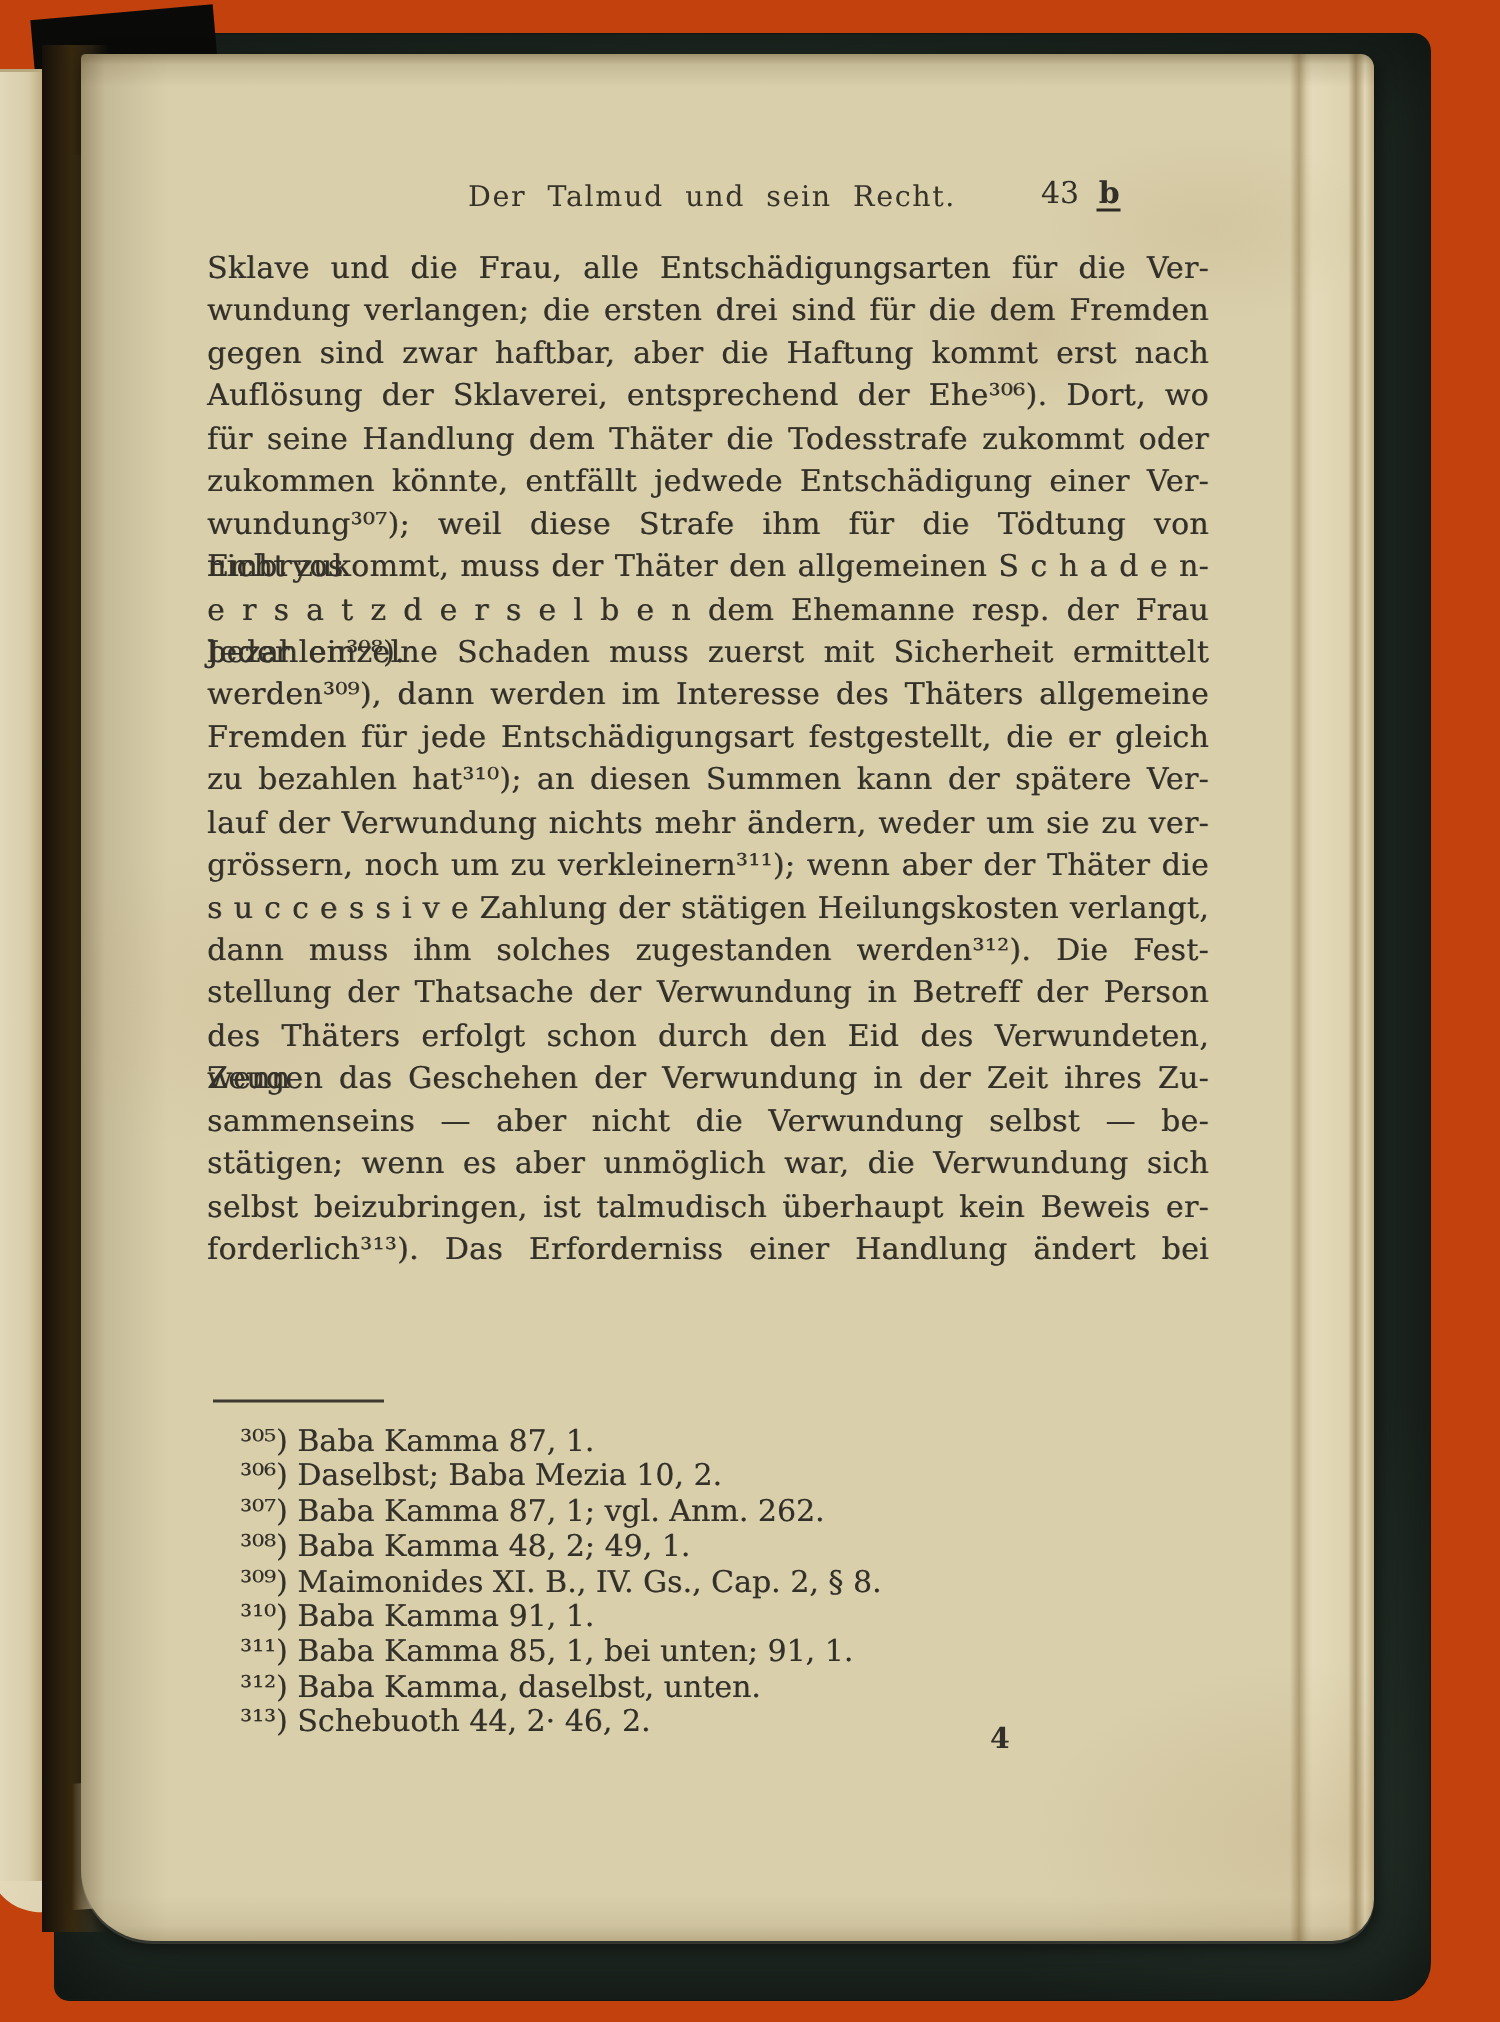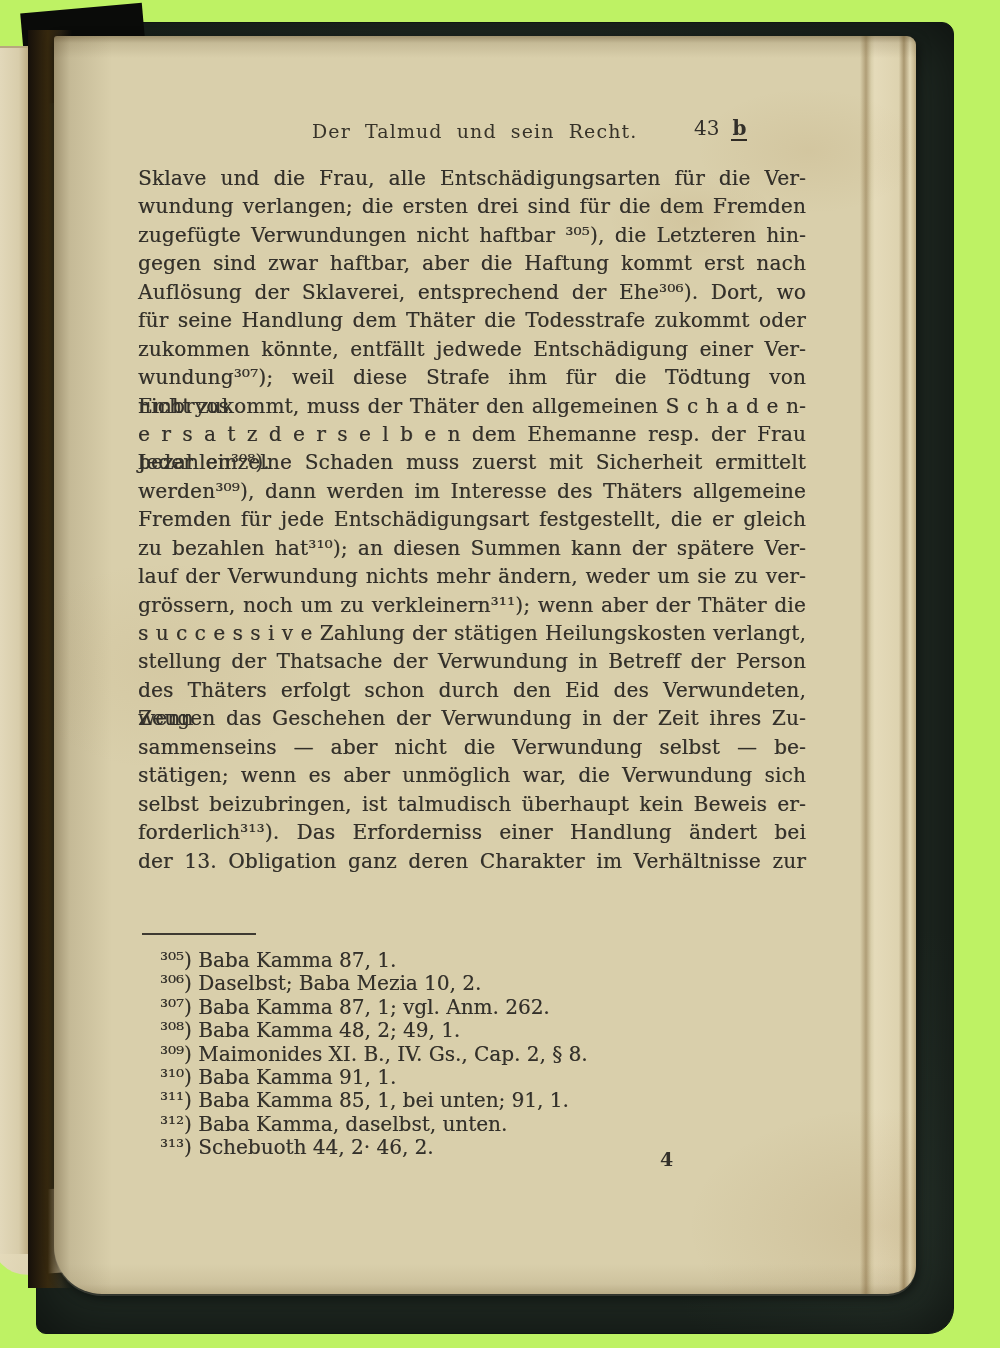--- a/index.html
+++ b/index.html
@@ -1,16 +1,16 @@
 <!DOCTYPE html>
 <html style="--page: #d9cfab; --cover: #202a23; --ink: #33302a;"><head>
 <meta charset="utf-8">
 <style>
   html,body{margin:0;padding:0;background:#0a0b09;}
-  .scene{position:relative;width:1000px;height:1348px;background:#bef264;overflow:hidden;
+  .scene{position:relative;width:1000px;height:1348px;background:#c2410c;overflow:hidden;
          font-family:"DejaVu Serif","Liberation Serif",serif;}
 
   
   .cover{position:absolute;left:36px;top:22px;width:916px;height:1310px;
          background:
            radial-gradient(60% 12% at 50% 4%, rgba(88,112,94,.16), transparent 70%),
            radial-gradient(40% 30% at 96% 90%, rgba(80,104,88,.14), transparent 70%),
            var(--cover,#202a23);
          border:1px solid #101712;
          border-radius:6px 12px 26px 10px;
@@ -80,43 +80,42 @@
   <div class="facing-page"></div>
   <div class="gutter"></div>
 
   <div class="page">
     <span class="running-head-title">Der Talmud und sein Recht.</span>
     <span class="page-number"><span>43</span><span class="folio-letter">b</span></span>
 
     <div class="body-text">
         <div class="text-line">Sklave und die Frau, alle Entschädigungsarten für die Ver-</div>
         <div class="text-line">wundung verlangen; die ersten drei sind für die dem Fremden</div>
-        <div class="text-line">zugefügte Verwundungen nicht haftbar ³⁰⁵), die Letzteren hin-</div>
         <div class="text-line">gegen sind zwar haftbar, aber die Haftung kommt erst nach</div>
         <div class="text-line">Auflösung der Sklaverei, entsprechend der Ehe³⁰⁶). Dort, wo</div>
         <div class="text-line">für seine Handlung dem Thäter die Todesstrafe zukommt oder</div>
         <div class="text-line">zukommen könnte, entfällt jedwede Entschädigung einer Ver-</div>
         <div class="text-line">wundung³⁰⁷); weil diese Strafe ihm für die Tödtung von Embryos</div>
         <div class="text-line">nicht zukommt, muss der Thäter den allgemeinen S c h a d e n-</div>
         <div class="text-line">e r s a t z   d e r s e l b e n dem Ehemanne resp. der Frau bezahlen³⁰⁸).</div>
         <div class="text-line">Jeder einzelne Schaden muss zuerst mit Sicherheit ermittelt</div>
         <div class="text-line">werden³⁰⁹), dann werden im Interesse des Thäters allgemeine</div>
         <div class="text-line">Fremden für jede Entschädigungsart festgestellt, die er gleich</div>
         <div class="text-line">zu bezahlen hat³¹⁰); an diesen Summen kann der spätere Ver-</div>
         <div class="text-line">lauf der Verwundung nichts mehr ändern, weder um sie zu ver-</div>
         <div class="text-line">grössern, noch um zu verkleinern³¹¹); wenn aber der Thäter die</div>
         <div class="text-line">s u c c e s s i v e  Zahlung der stätigen Heilungskosten verlangt,</div>
+        <div class="text-line">dann muss ihm solches zugestanden werden³¹²).  Die Fest-</div>
         <div class="text-line">stellung der Thatsache der Verwundung in Betreff der Person</div>
         <div class="text-line">des Thäters erfolgt schon durch den Eid des Verwundeten, wenn</div>
         <div class="text-line">Zeugen das Geschehen der Verwundung in der Zeit ihres Zu-</div>
         <div class="text-line">sammenseins — aber nicht die Verwundung selbst — be-</div>
         <div class="text-line">stätigen; wenn es aber unmöglich war, die Verwundung sich</div>
         <div class="text-line">selbst beizubringen, ist talmudisch überhaupt kein Beweis er-</div>
         <div class="text-line">forderlich³¹³).  Das Erforderniss einer Handlung ändert bei</div>
-        <div class="text-line">der 13. Obligation ganz deren Charakter im Verhältnisse zur</div>
       </div>
 
     <div class="footnote-rule"></div>
 
     <div class="footnotes">
         <div class="footnote-line">³⁰⁵) Baba Kamma 87, 1.</div>
         <div class="footnote-line">³⁰⁶) Daselbst; Baba Mezia 10, 2.</div>
         <div class="footnote-line">³⁰⁷) Baba Kamma 87, 1; vgl. Anm. 262.</div>
         <div class="footnote-line">³⁰⁸) Baba Kamma 48, 2; 49, 1.</div>
         <div class="footnote-line">³⁰⁹) Maimonides XI. B., IV. Gs., Cap. 2, § 8.</div>

